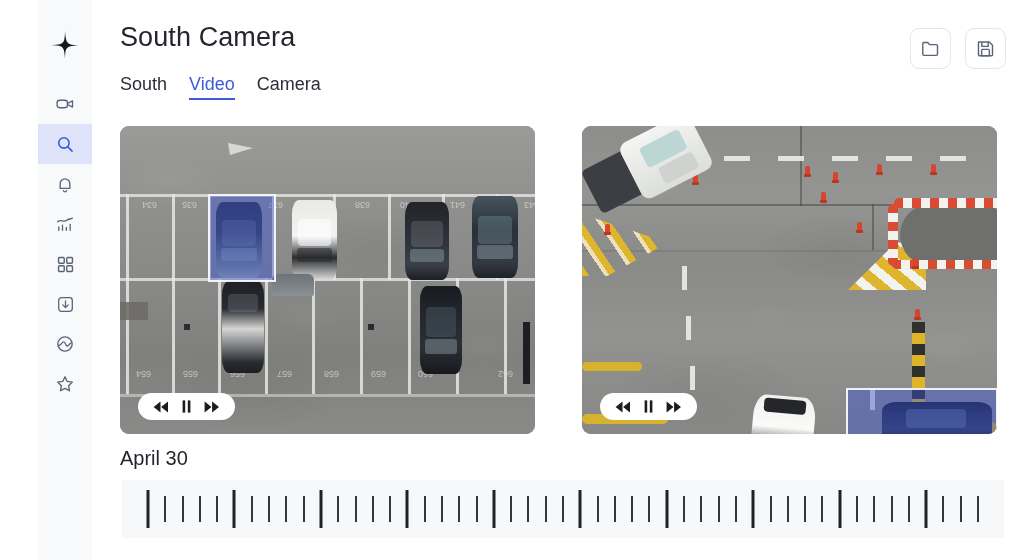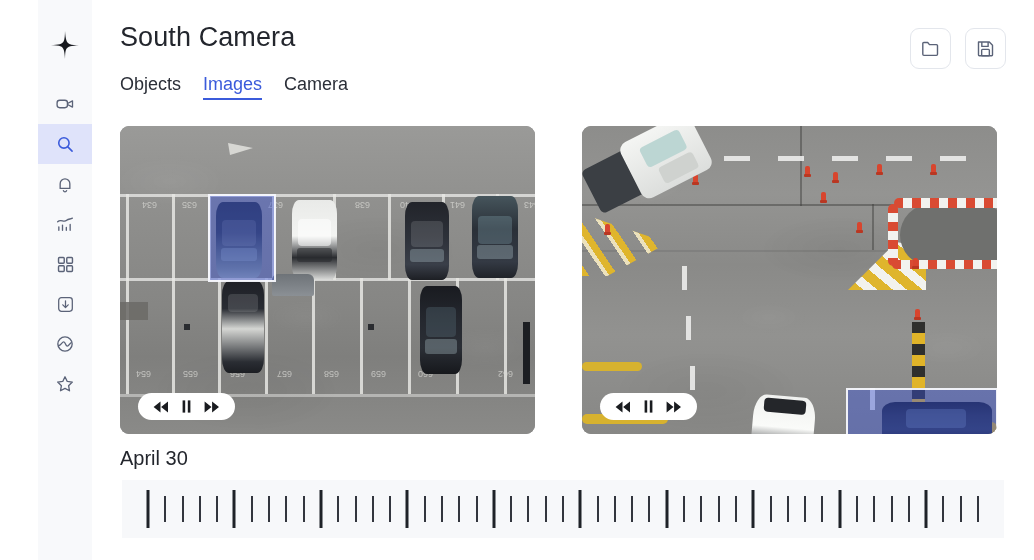--- a/index.html
+++ b/index.html
@@ -193,22 +193,22 @@
         <svg width="20" height="20" viewBox="0 0 24 24" fill="none" stroke="currentColor" stroke-width="1.6" stroke-linejoin="round">
           <path d="M12 3.3 l2.7 5.6 6.1 .8 -4.5 4.3 1.1 6.1 -5.4 -2.9 -5.4 2.9 1.1 -6.1 -4.5 -4.3 6.1 -.8 Z"></path>
         </svg>
       </div>
     </div>
   </div>
 
   <div class="page-title">South Camera</div>
 
   <div class="tabs">
-    <div class="tab">Objects</div>
-    <div class="tab active">Images</div>
+    <div class="tab">South</div>
+    <div class="tab active">Video</div>
     <div class="tab">Camera</div>
   </div>
 
   <div class="hdr-actions">
     <div class="icon-btn">
       <svg width="21" height="21" viewBox="0 0 24 24" fill="none" stroke="currentColor" stroke-width="1.6" stroke-linejoin="round">
         <path d="M3.2 18.6 V6.4 a1.2 1.2 0 0 1 1.2 -1.2 h4.4 l2 2.4 h8 a1.2 1.2 0 0 1 1.2 1.2 v9.8 a1.2 1.2 0 0 1 -1.2 1.2 H4.4 a1.2 1.2 0 0 1 -1.2 -1.2 Z"></path>
       </svg>
     </div>
     <div class="icon-btn">

